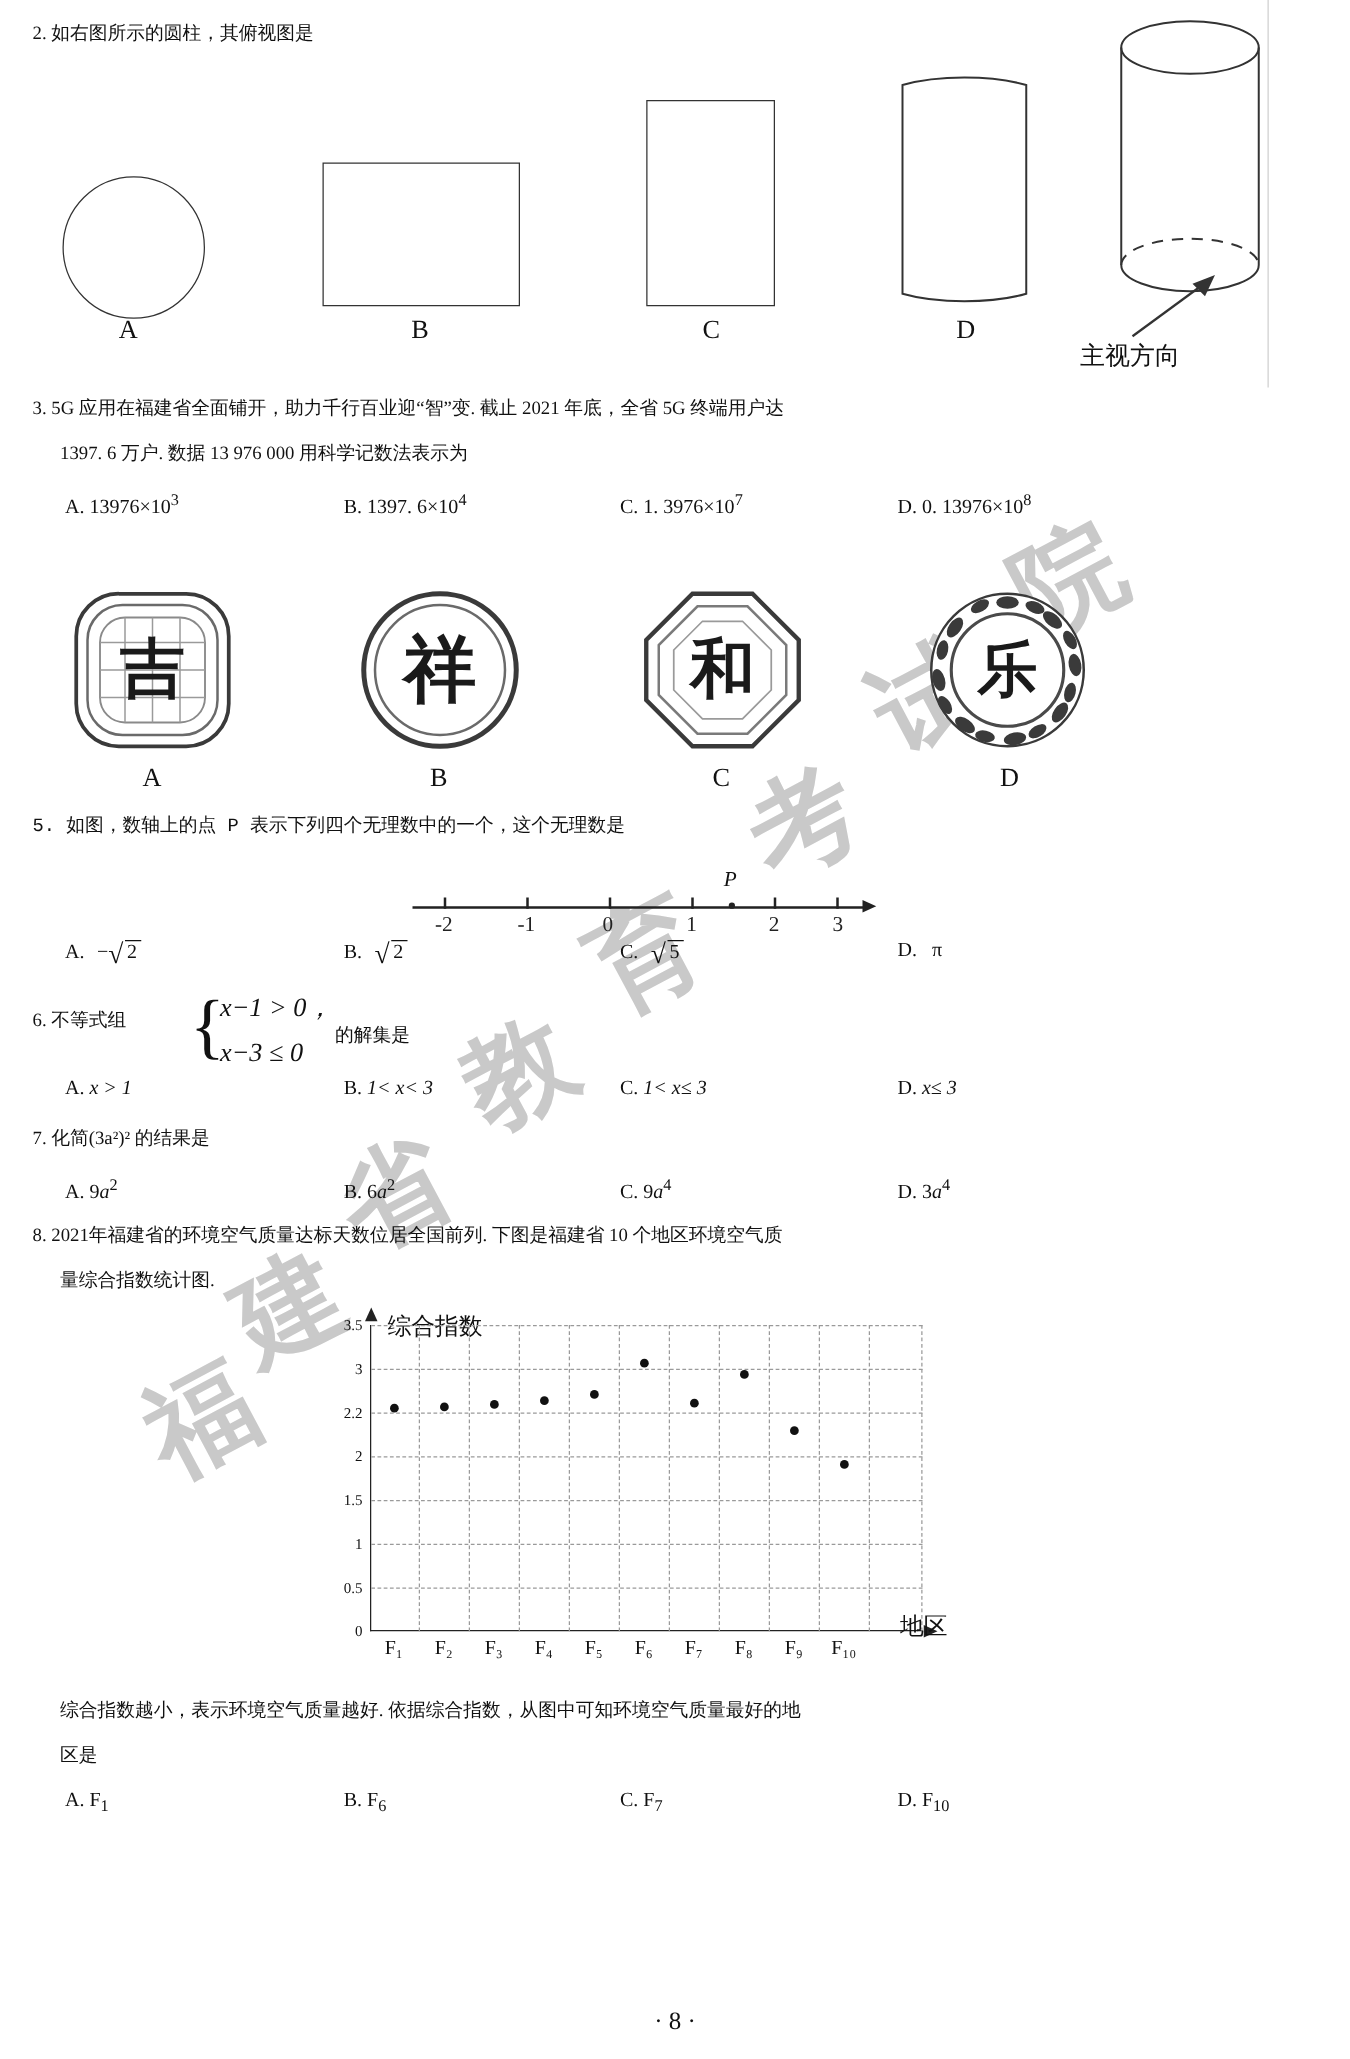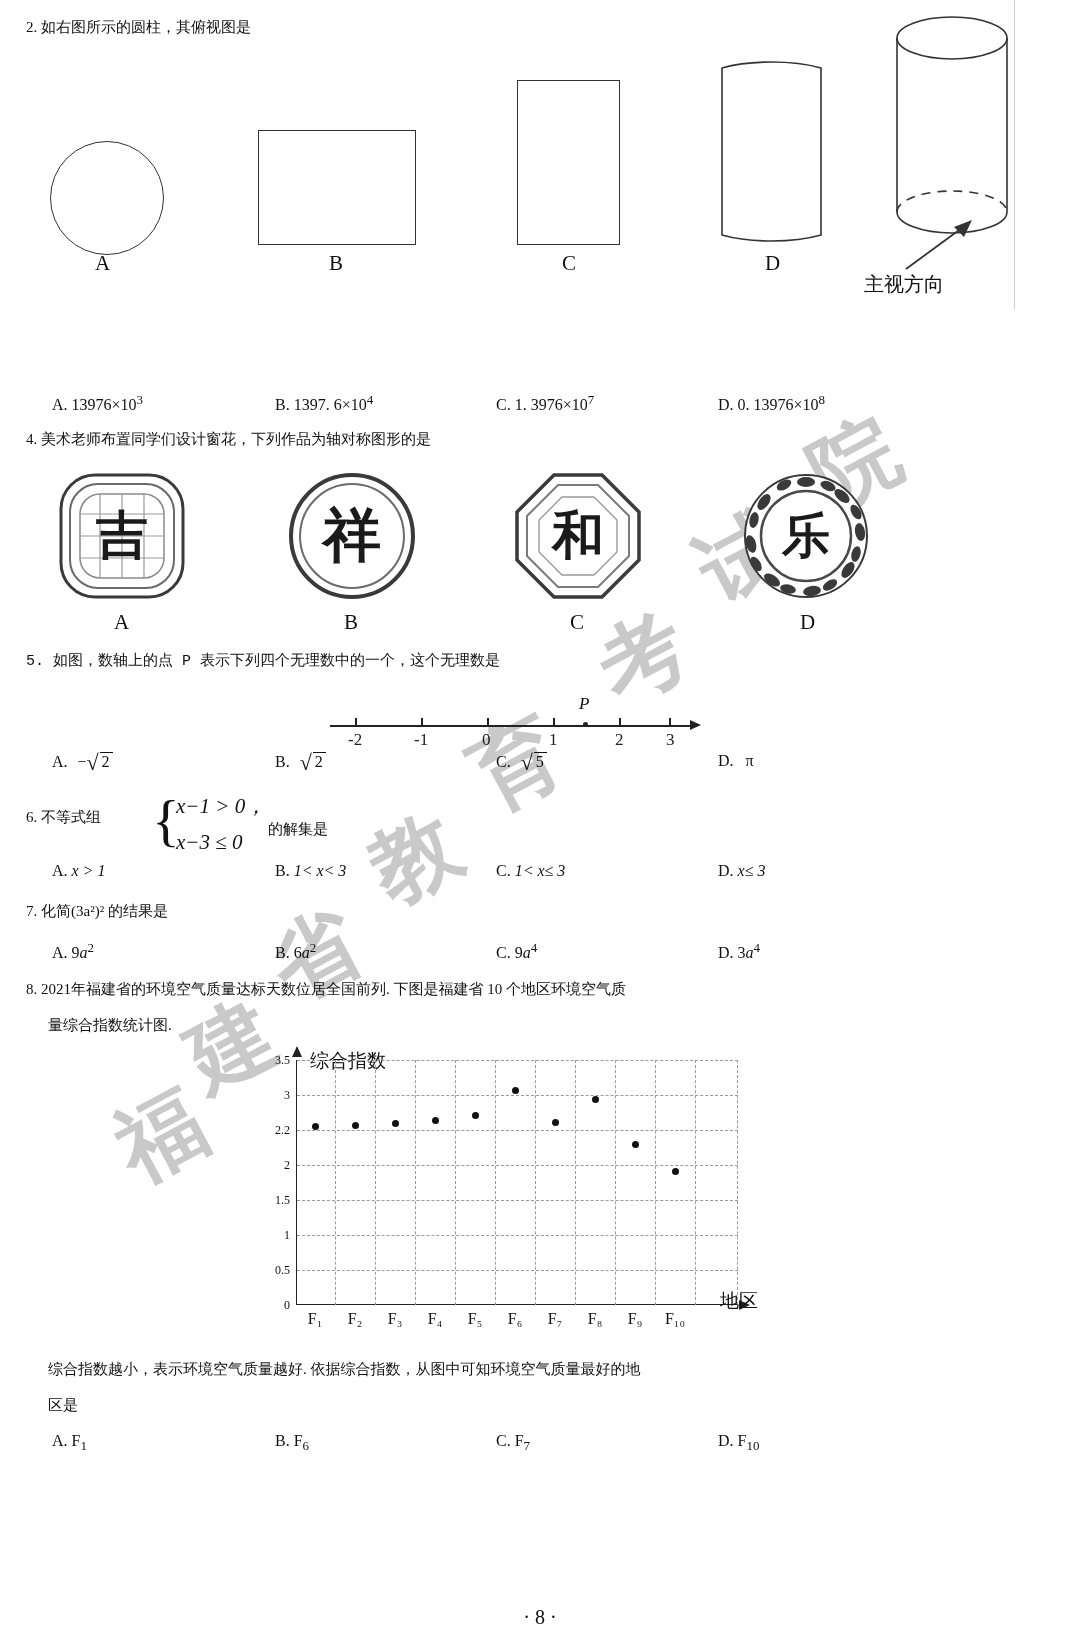--- a/index.html
+++ b/index.html
@@ -128,41 +128,42 @@
       <svg width="90" height="60" viewBox="0 0 90 60">
         <line x1="6" y1="54" x2="66" y2="10" stroke="#333" stroke-width="1.8"></line>
         <polygon points="72,5 54,12 64,22" fill="#333"></polygon>
       </svg>
     </div>
     <div class="lbl" style="left:864px;top:271px;font-size:20px;">主视方向</div>
   </div>
 
   <div style="position:absolute;left:1014px;top:0;width:1px;height:310px;background:#cfcfcf;"></div>
 
+  <div class="q" style="left:26px;top:316px;width:980px;">3. 5G 应用在福建省全面铺开，助力千行百业迎“智”变. 截止 2021 年底，全省 5G 终端用户达</div>
+  <div class="q" style="left:48px;top:352px;width:980px;">1397. 6 万户. 数据 13 976 000 用科学记数法表示为</div>
 
   <div>
     <div class="opt" style="left:52px;top:392px;">
       <span>A.</span>
       <span>13976×10</span><sup>3</sup>
     </div>
     <div class="opt" style="left:275px;top:392px;">
       <span>B.</span>
       <span>1397. 6×10</span><sup>4</sup>
     </div>
     <div class="opt" style="left:496px;top:392px;">
       <span>C.</span>
       <span>1. 3976×10</span><sup>7</sup>
     </div>
     <div class="opt" style="left:718px;top:392px;">
       <span>D.</span>
       <span>0. 13976×10</span><sup>8</sup>
     </div>
   </div>
 
-  <div class="q" style="left:26px;top:428px;width:980px;">4. 美术老师布置同学们设计窗花，下列作品为轴对称图形的是</div>
 
   <div>
 
     <div class="emblem" style="left:58px;top:472px;">
       <svg width="128" height="128" viewBox="0 0 128 128">
         <rect x="3" y="3" width="122" height="122" rx="34" ry="34" fill="#fff" stroke="#3a3a3a" stroke-width="3"></rect>
         <rect x="12" y="12" width="104" height="104" rx="28" ry="28" fill="none" stroke="#6a6a6a" stroke-width="2"></rect>
         <rect x="22" y="22" width="84" height="84" rx="20" ry="20" fill="none" stroke="#8a8a8a" stroke-width="1.5"></rect>
         <g stroke="#9a9a9a" stroke-width="1.2">
           <line x1="22" y1="42" x2="106" y2="42"></line>

